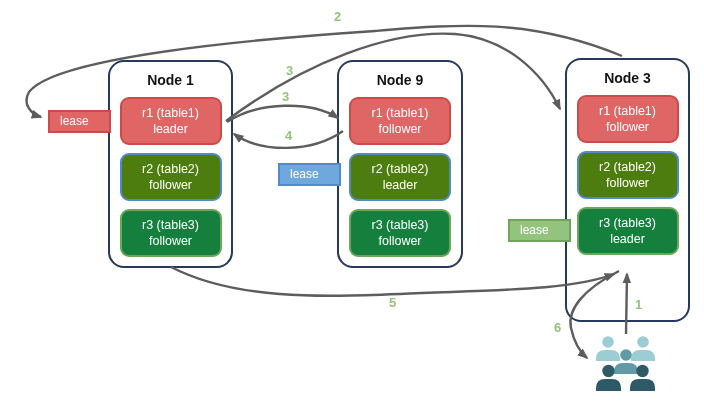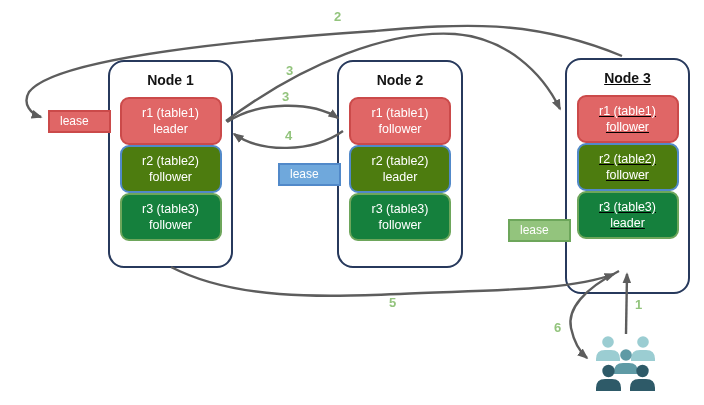--- a/index.html
+++ b/index.html
@@ -8,21 +8,21 @@
     font-family:"Liberation Sans",sans-serif;overflow:hidden;
   }
   .arrows{position:absolute;left:0;top:0;z-index:5;pointer-events:none;}
   .node{
     position:absolute;z-index:1;box-sizing:border-box;
     background:#ffffff;border:2px solid #27395c;border-radius:16px;
     display:flex;flex-direction:column;align-items:center;
   }
   .node-title{font-weight:bold;font-size:14px;color:#141414;margin:10px 0 8px 0;line-height:17px;}
   .replica{
-    box-sizing:border-box;width:102px;height:48px;border-radius:9px;
+    box-sizing:border-box;width:102px;height:48px;border-radius:9px;margin-bottom:8px;
     display:flex;flex-direction:column;align-items:center;justify-content:center;
     color:#ffffff;font-size:12.5px;line-height:16px;border:2px solid transparent;text-align:center;
   }
   .replica.red{background:#e06666;border-color:#cb4a4a;}
   .replica.blue{background:#4d7c0f;border-color:#5189c9;}
   .replica.green{background:#15803d;border-color:#6da65b;}
   .lease{
     position:absolute;z-index:6;box-sizing:border-box;color:#ffffff;font-size:12px;line-height:14px;
     padding:2px 20px 3px 10px;border-radius:0;border:2px solid;
   }
@@ -64,36 +64,36 @@
       <span>r2 (table2)</span>
       <span>follower</span>
     </div>
     <div class="replica green">
       <span>r3 (table3)</span>
       <span>follower</span>
     </div>
   </div>
 
   <div class="node" style="left:337px;top:60px;width:126px;height:208px;">
-    <div class="node-title">Node 2</div>
+    <div class="node-title">Node 9</div>
     <div class="replica red">
       <span>r1 (table1)</span>
       <span>follower</span>
     </div>
     <div class="replica blue">
       <span>r2 (table2)</span>
       <span>leader</span>
     </div>
     <div class="replica green">
       <span>r3 (table3)</span>
       <span>follower</span>
     </div>
   </div>
 
-  <div class="node" style="left:565px;top:58px;width:125px;height:236px;text-decoration:underline;">
+  <div class="node" style="left:565px;top:58px;width:125px;height:264px;">
     <div class="node-title">Node 3</div>
     <div class="replica red">
       <span>r1 (table1)</span>
       <span>follower</span>
     </div>
     <div class="replica blue">
       <span>r2 (table2)</span>
       <span>follower</span>
     </div>
     <div class="replica green">

